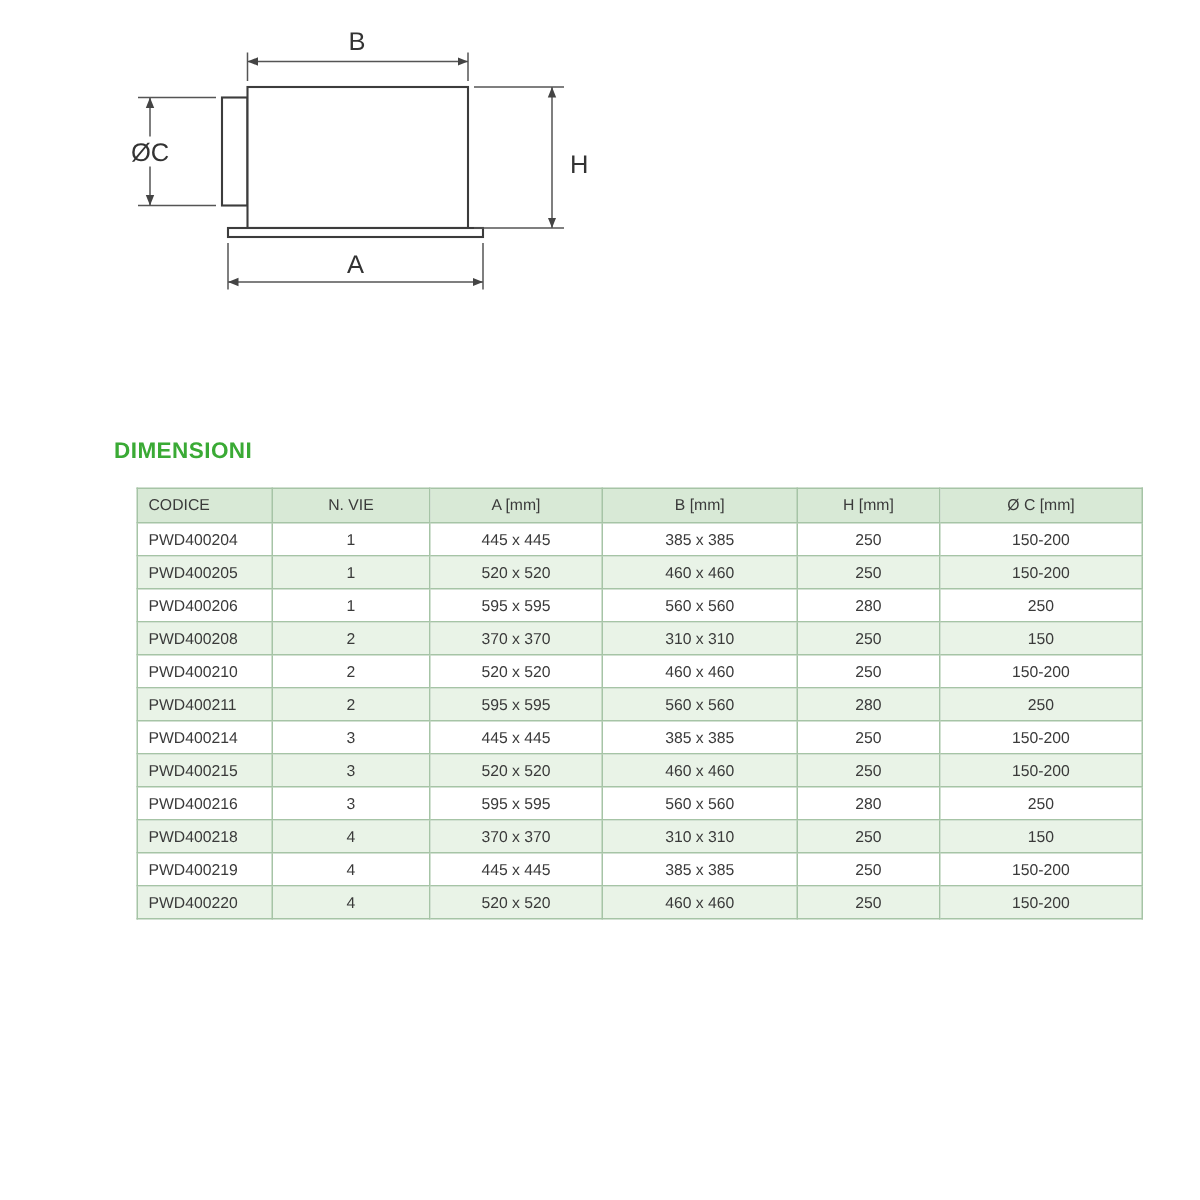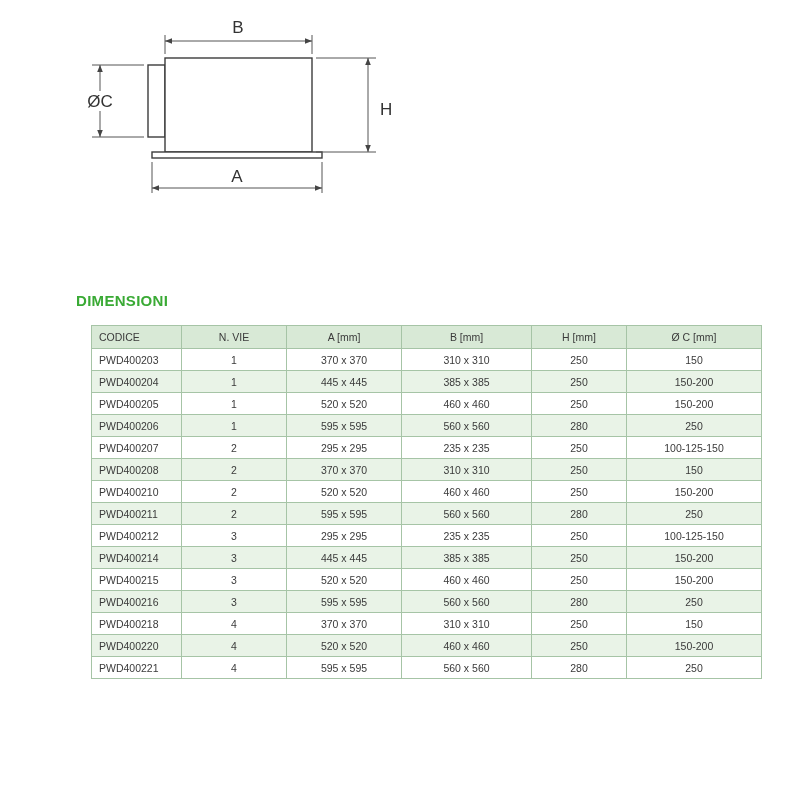--- a/index.html
+++ b/index.html
@@ -133,28 +133,20 @@
           <th class="left">CODICE</th>
           <th>N. VIE</th>
           <th>A [mm]</th>
           <th>B [mm]</th>
           <th>H [mm]</th>
           <th>Ø C [mm]</th>
         </tr>
     </thead>
     <tbody>
         <tr>
-          <td class="left">PWD400203</td>
-          <td>1</td>
-          <td>370 x 370</td>
-          <td>310 x 310</td>
-          <td>250</td>
-          <td>150</td>
-        </tr>
-        <tr>
           <td class="left">PWD400204</td>
           <td>1</td>
           <td>445 x 445</td>
           <td>385 x 385</td>
           <td>250</td>
           <td>150-200</td>
         </tr>
         <tr>
           <td class="left">PWD400205</td>
           <td>1</td>
@@ -165,28 +157,20 @@
         </tr>
         <tr>
           <td class="left">PWD400206</td>
           <td>1</td>
           <td>595 x 595</td>
           <td>560 x 560</td>
           <td>280</td>
           <td>250</td>
         </tr>
         <tr>
-          <td class="left">PWD400207</td>
-          <td>2</td>
-          <td>295 x 295</td>
-          <td>235 x 235</td>
-          <td>250</td>
-          <td>100-125-150</td>
-        </tr>
-        <tr>
           <td class="left">PWD400208</td>
           <td>2</td>
           <td>370 x 370</td>
           <td>310 x 310</td>
           <td>250</td>
           <td>150</td>
         </tr>
         <tr>
           <td class="left">PWD400210</td>
           <td>2</td>
@@ -197,28 +181,20 @@
         </tr>
         <tr>
           <td class="left">PWD400211</td>
           <td>2</td>
           <td>595 x 595</td>
           <td>560 x 560</td>
           <td>280</td>
           <td>250</td>
         </tr>
         <tr>
-          <td class="left">PWD400212</td>
-          <td>3</td>
-          <td>295 x 295</td>
-          <td>235 x 235</td>
-          <td>250</td>
-          <td>100-125-150</td>
-        </tr>
-        <tr>
           <td class="left">PWD400214</td>
           <td>3</td>
           <td>445 x 445</td>
           <td>385 x 385</td>
           <td>250</td>
           <td>150-200</td>
         </tr>
         <tr>
           <td class="left">PWD400215</td>
           <td>3</td>
@@ -237,31 +213,31 @@
         </tr>
         <tr>
           <td class="left">PWD400218</td>
           <td>4</td>
           <td>370 x 370</td>
           <td>310 x 310</td>
           <td>250</td>
           <td>150</td>
         </tr>
         <tr>
+          <td class="left">PWD400219</td>
+          <td>4</td>
+          <td>445 x 445</td>
+          <td>385 x 385</td>
+          <td>250</td>
+          <td>150-200</td>
+        </tr>
+        <tr>
           <td class="left">PWD400220</td>
           <td>4</td>
           <td>520 x 520</td>
           <td>460 x 460</td>
           <td>250</td>
           <td>150-200</td>
         </tr>
-        <tr>
-          <td class="left">PWD400221</td>
-          <td>4</td>
-          <td>595 x 595</td>
-          <td>560 x 560</td>
-          <td>280</td>
-          <td>250</td>
-        </tr>
       </tbody>
   </table>
 
 </div>
 
 </body></html>

